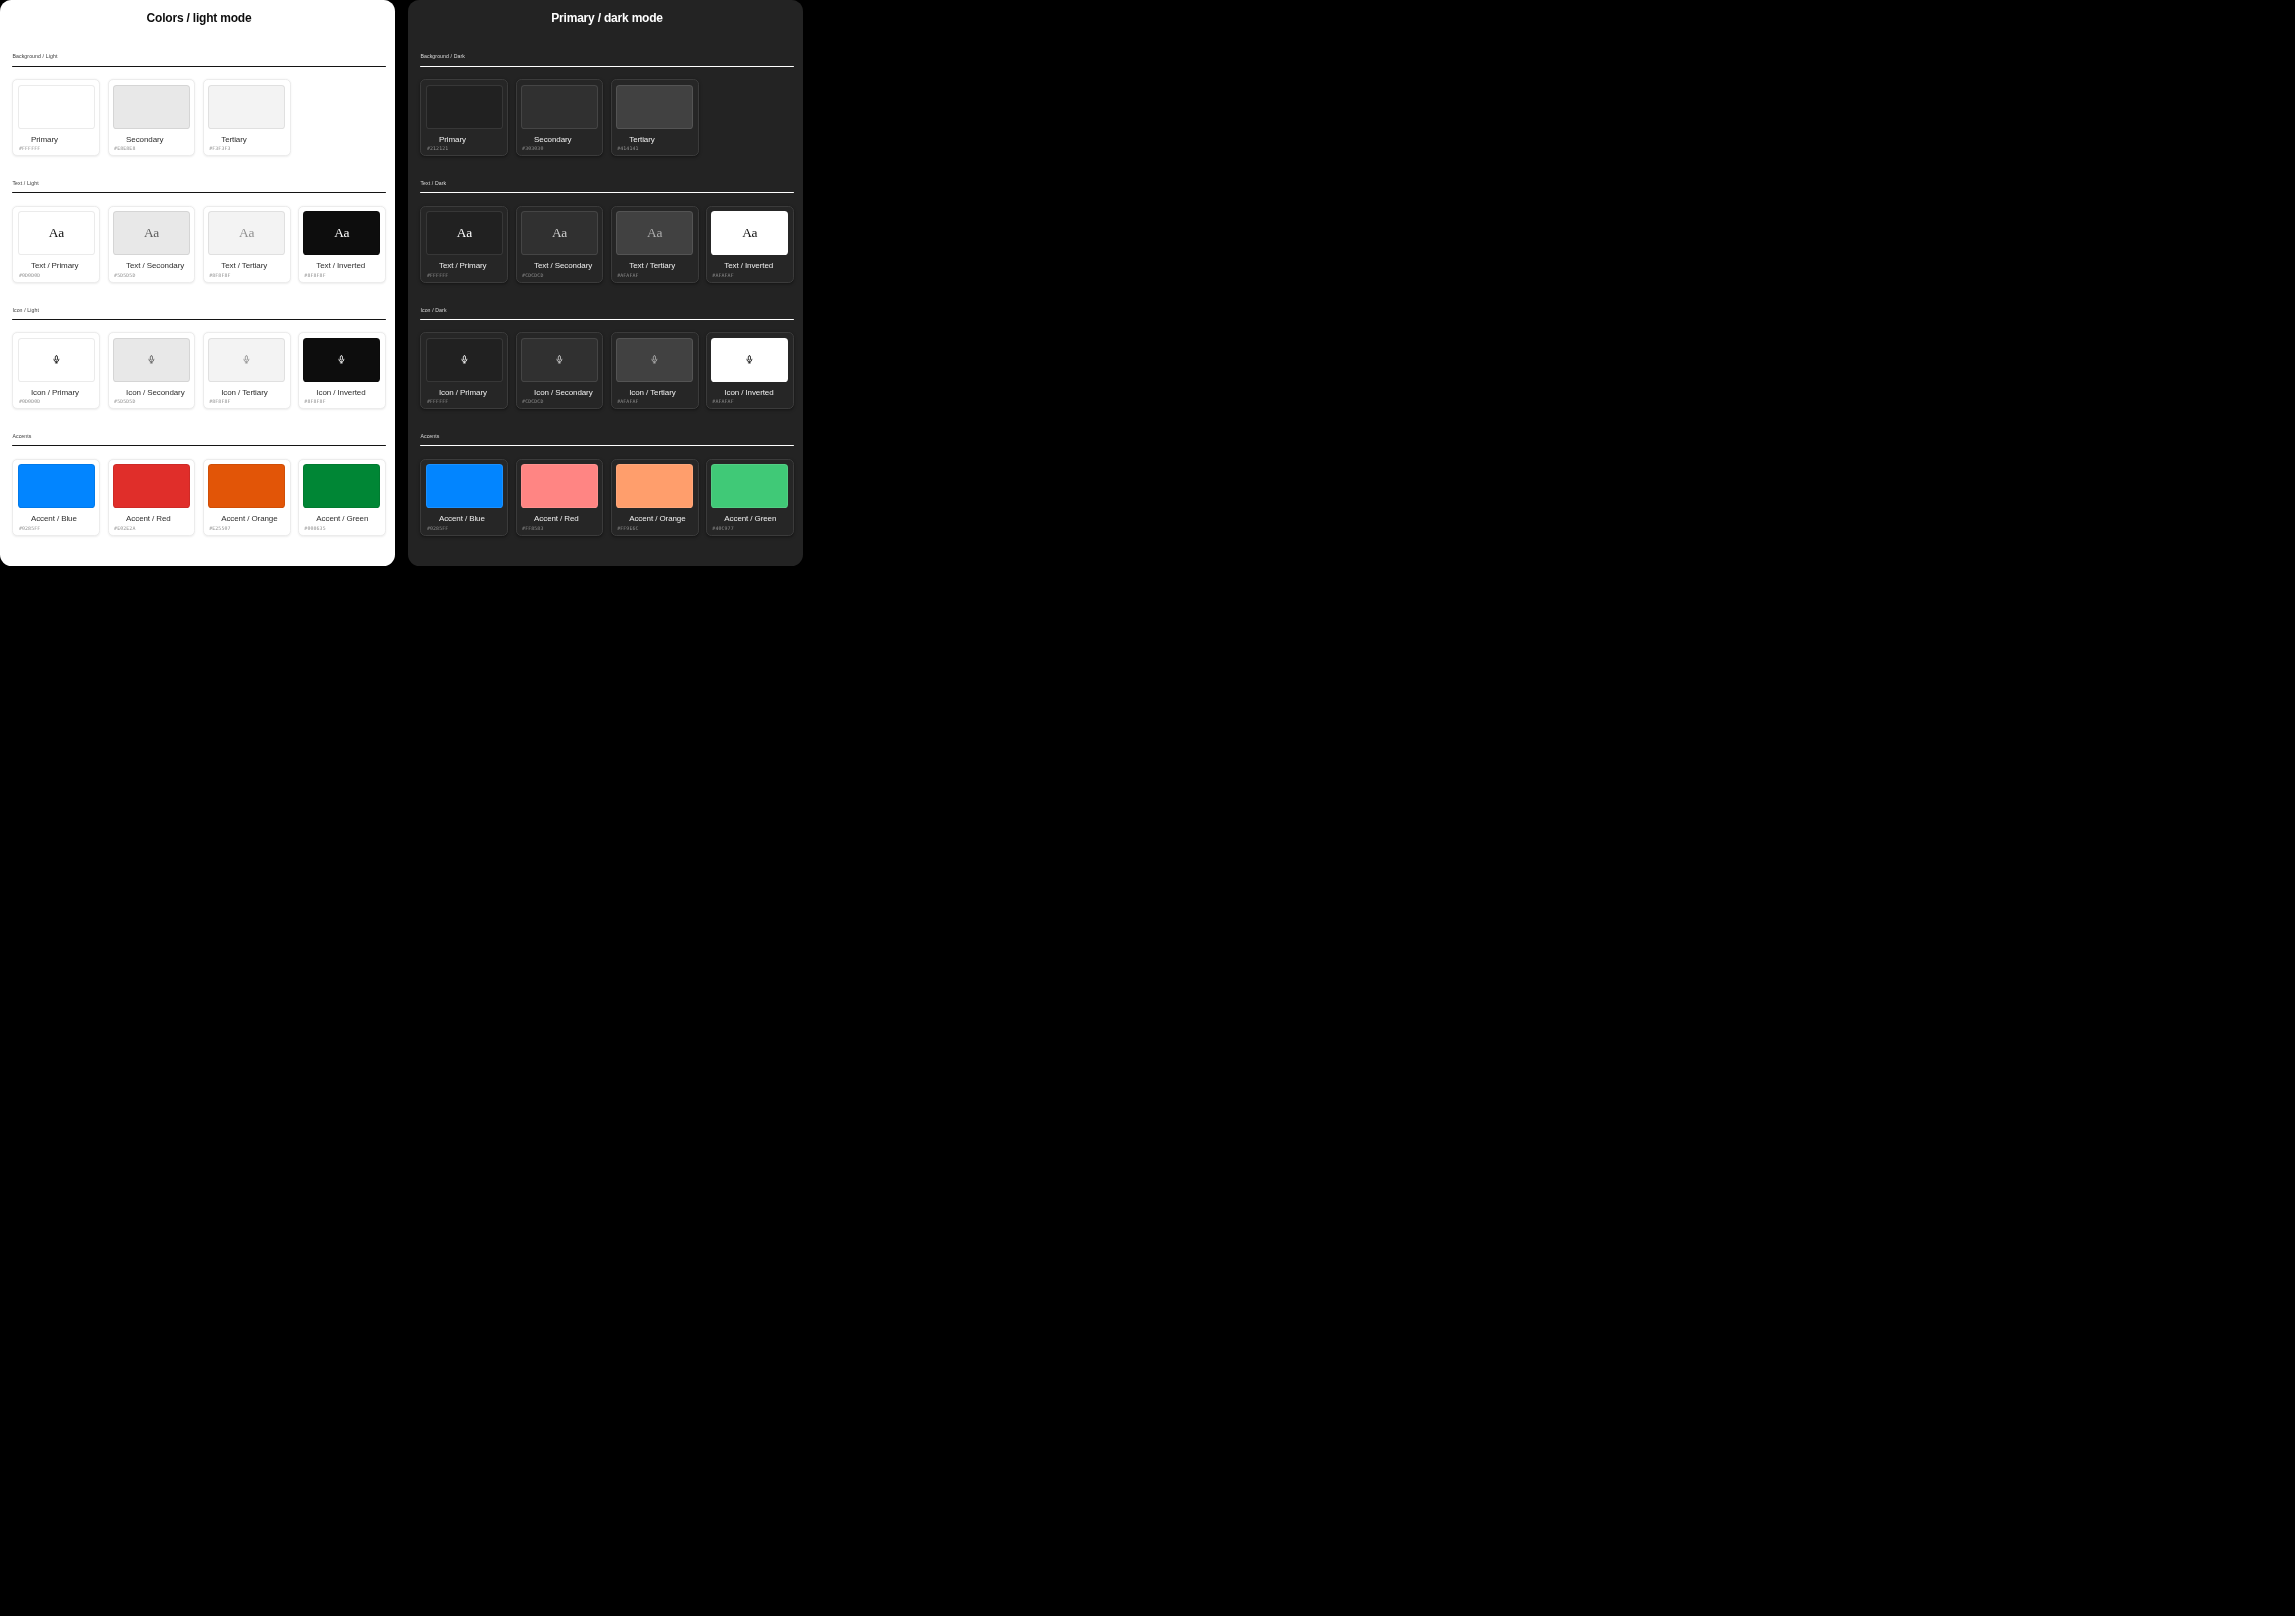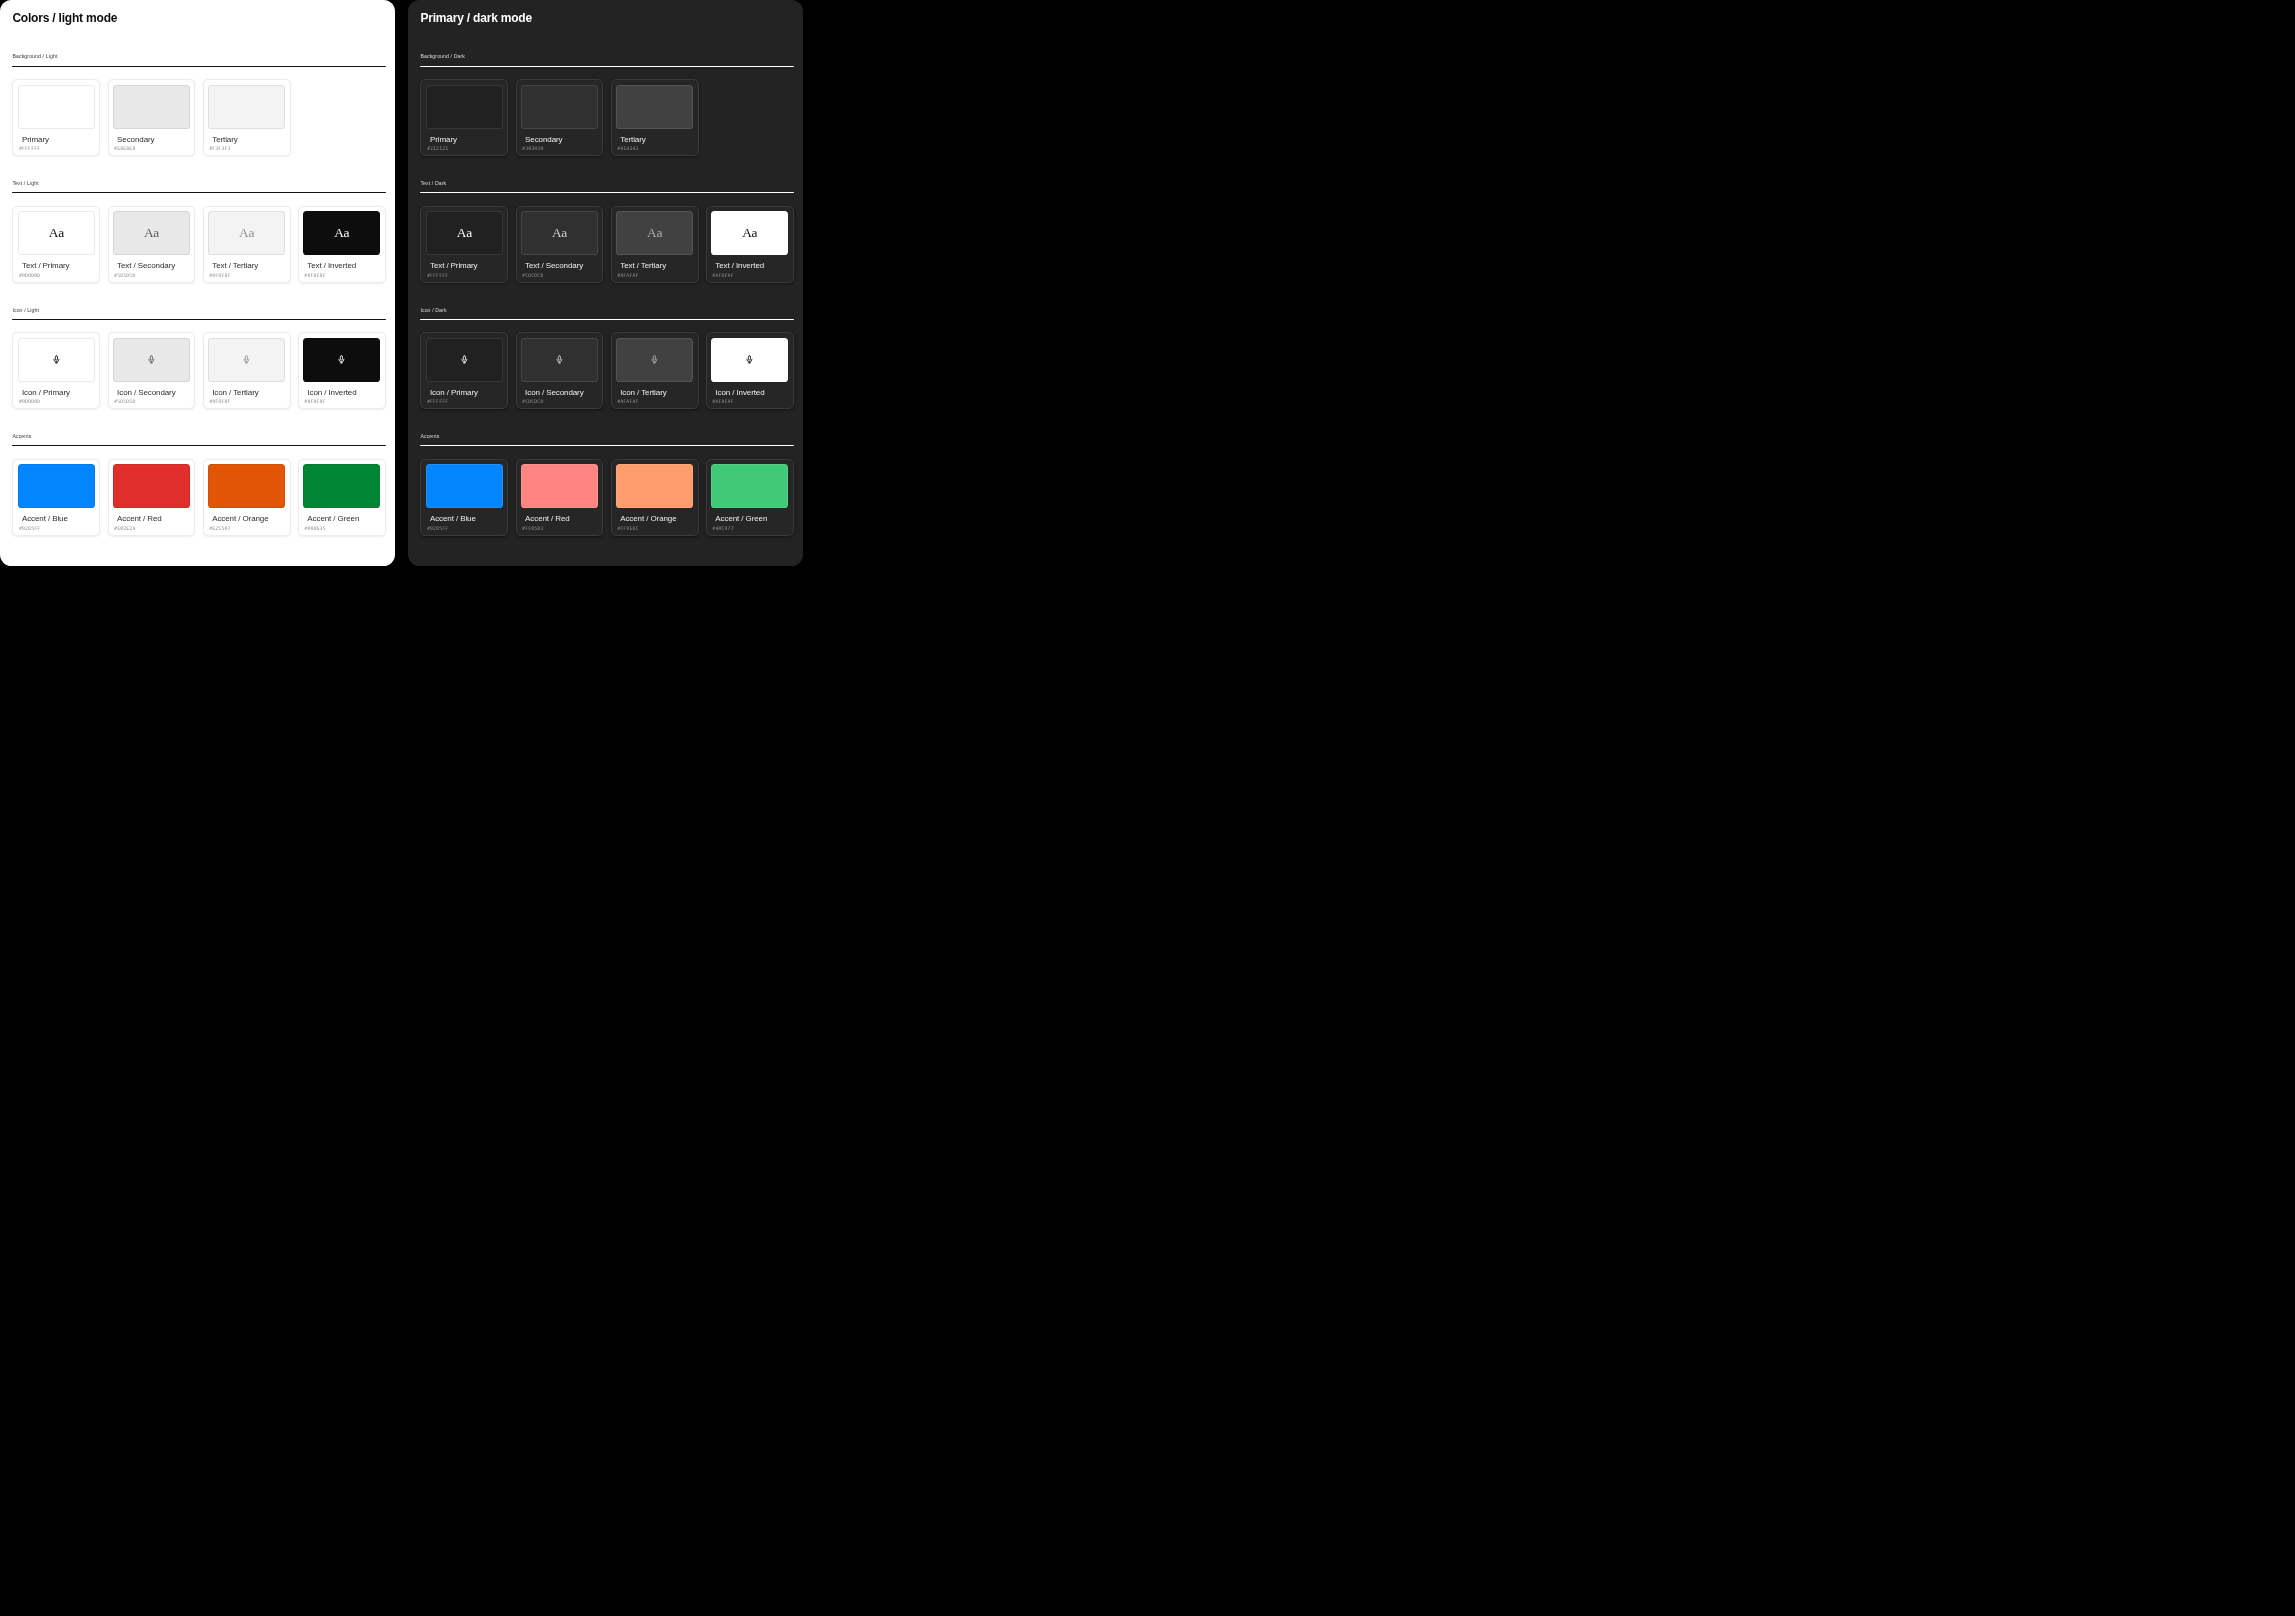--- a/index.html
+++ b/index.html
@@ -16,20 +16,21 @@
     padding: 11.4px 9.3px 0 12.4px;
     background: var(--panel-bg);
     overflow: hidden;
   }
   .panel.light { left: 0; }
   .panel.dark  { left: 408px; }
   .panel-title {
     font-size: 12px; font-weight: 700; letter-spacing: -0.2px;
     color: var(--title-color);
     margin-bottom: 28px;
+    text-align: center;
   }
   .section { margin-top: 24px; }
   .section:first-of-type { margin-top: 0; }
   .section-label {
     font-size: 5.2px; font-weight: 500; letter-spacing: 0.1px;
     color: var(--section-color);
   }
   .divider {
     margin-top: 6.2px; height: 1px; border-radius: 0.5px;
     background: var(--divider-color);
@@ -43,21 +44,21 @@
     background: var(--card-bg);
     border: 0.5px solid var(--card-border);
     box-shadow: var(--card-shadow);
   }
   .swatch {
     height: 44px; border-radius: 3.6px;
     border: 0.5px solid var(--swatch-border);
     display: flex; align-items: center; justify-content: center;
   }
   .card-name {
-    margin-top: 6.2px; margin-left: 4px;
+    margin-top: 6.2px; margin-left: 13px;
     font-size: 8px; font-weight: 500; letter-spacing: -0.1px;
     color: var(--name-color);
     white-space: nowrap;
   }
   .card-hex {
     margin-top: 1.5px; margin-left: 1px;
     font-family: "DejaVu Sans Mono", monospace;
     font-size: 4.9px; letter-spacing: 0.1px;
     color: var(--hex-color);
   }

